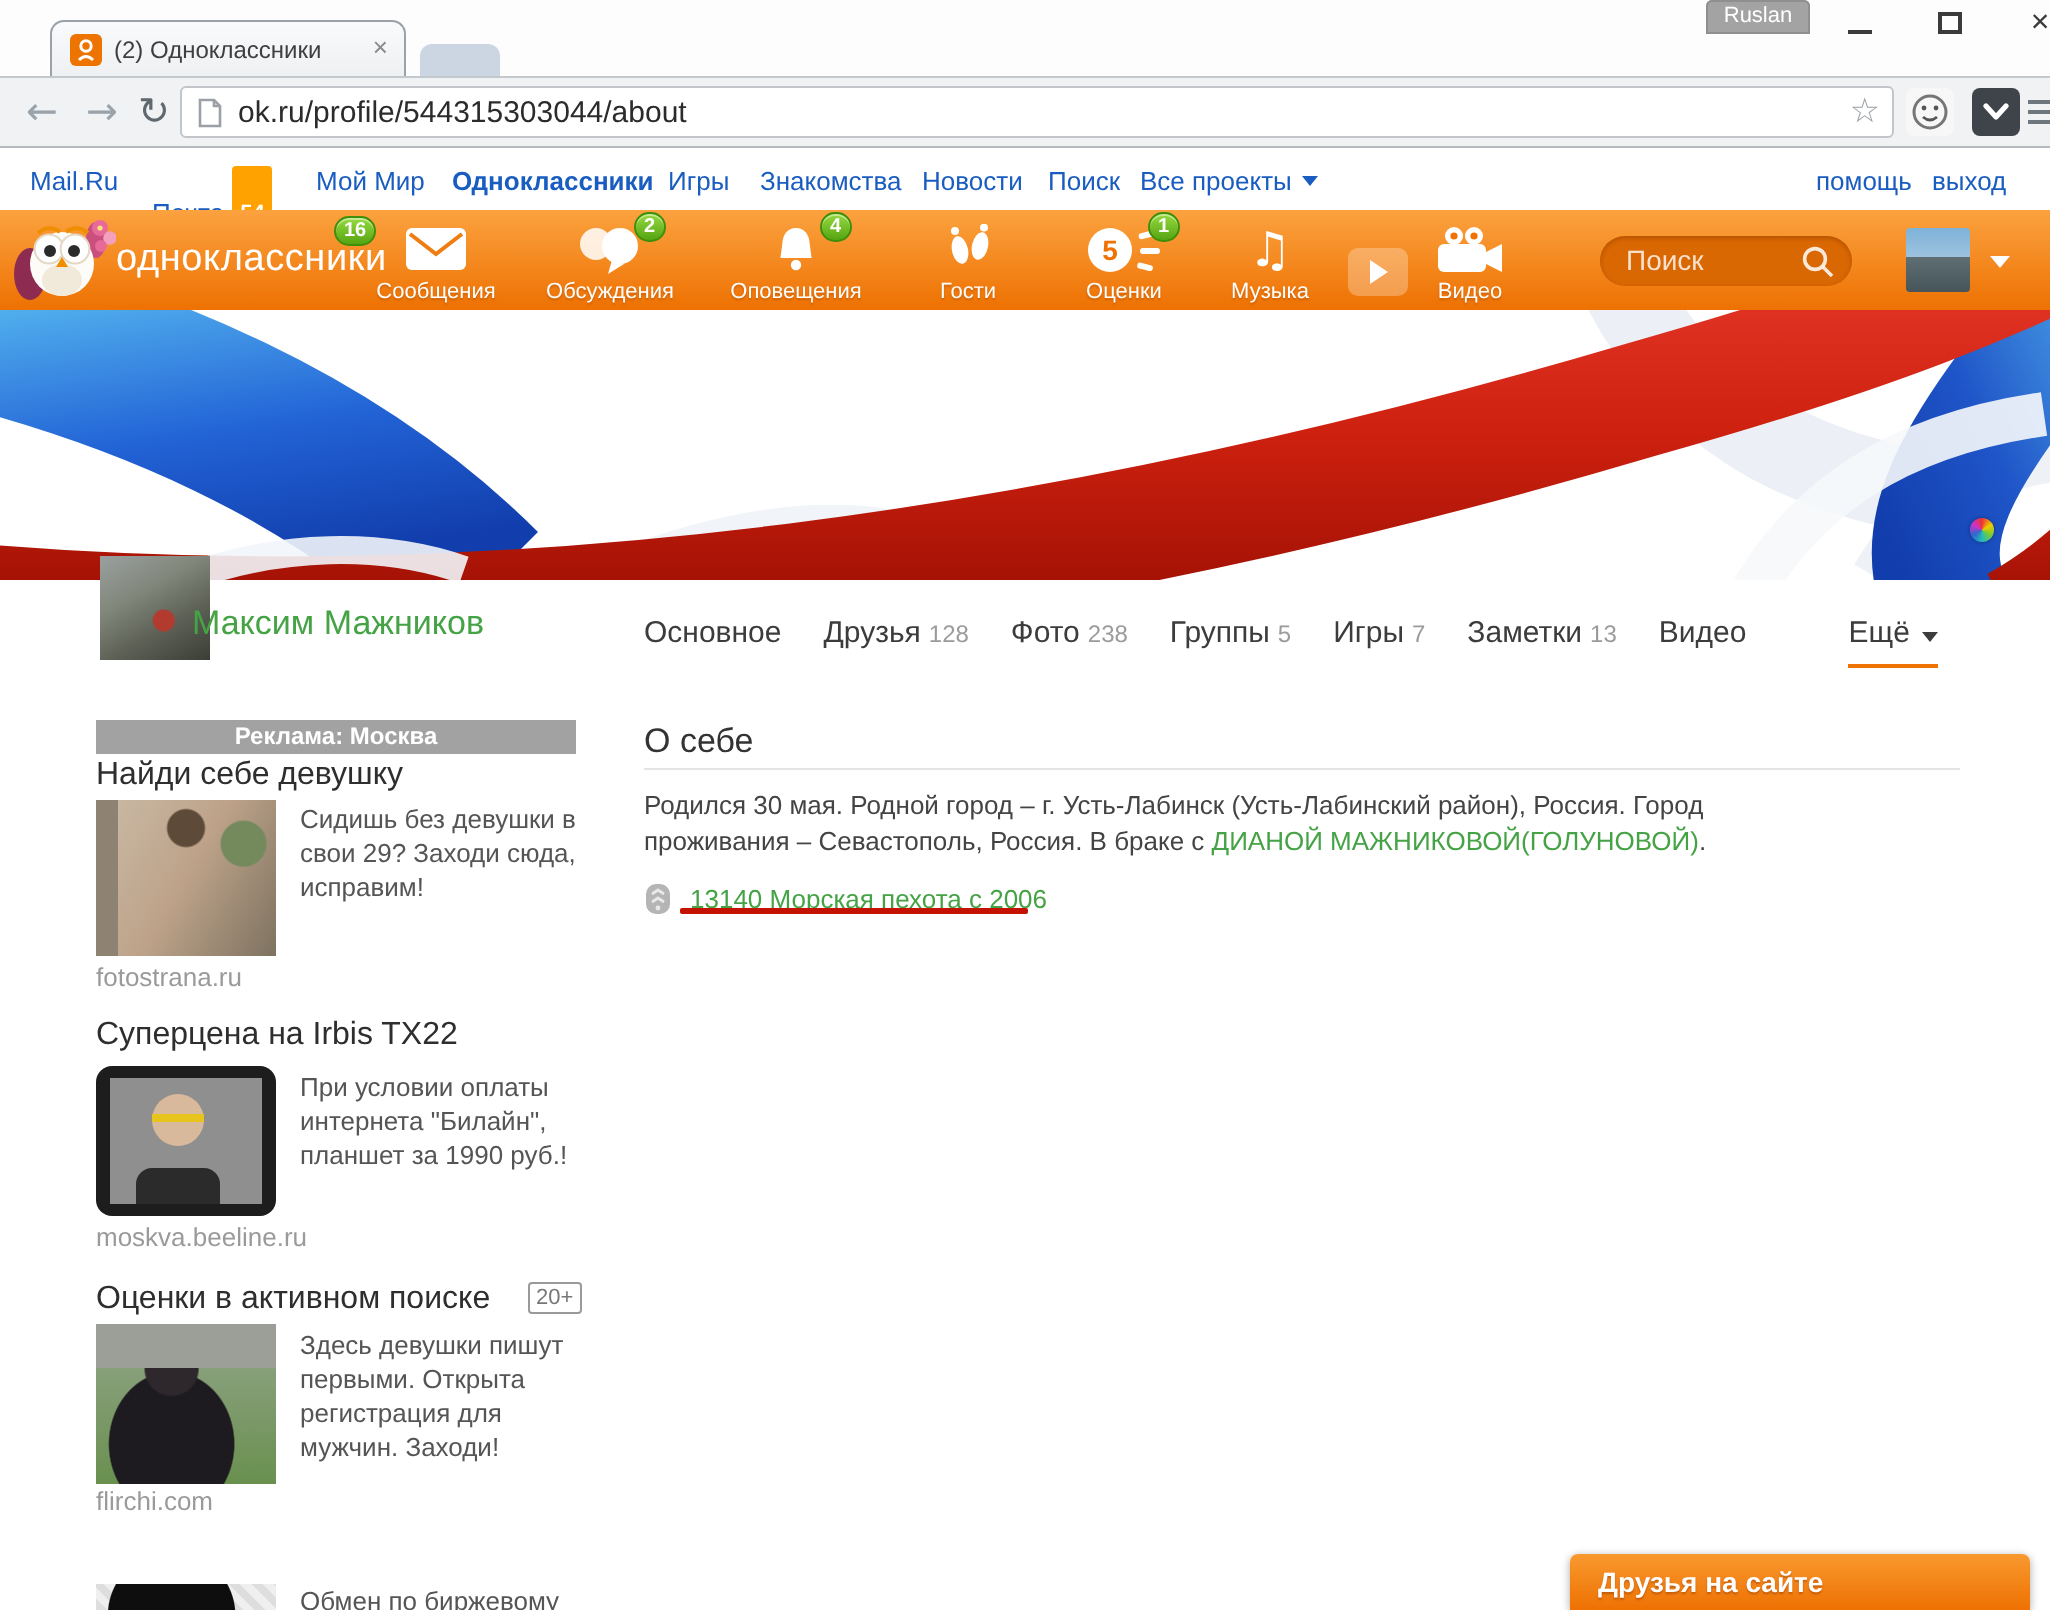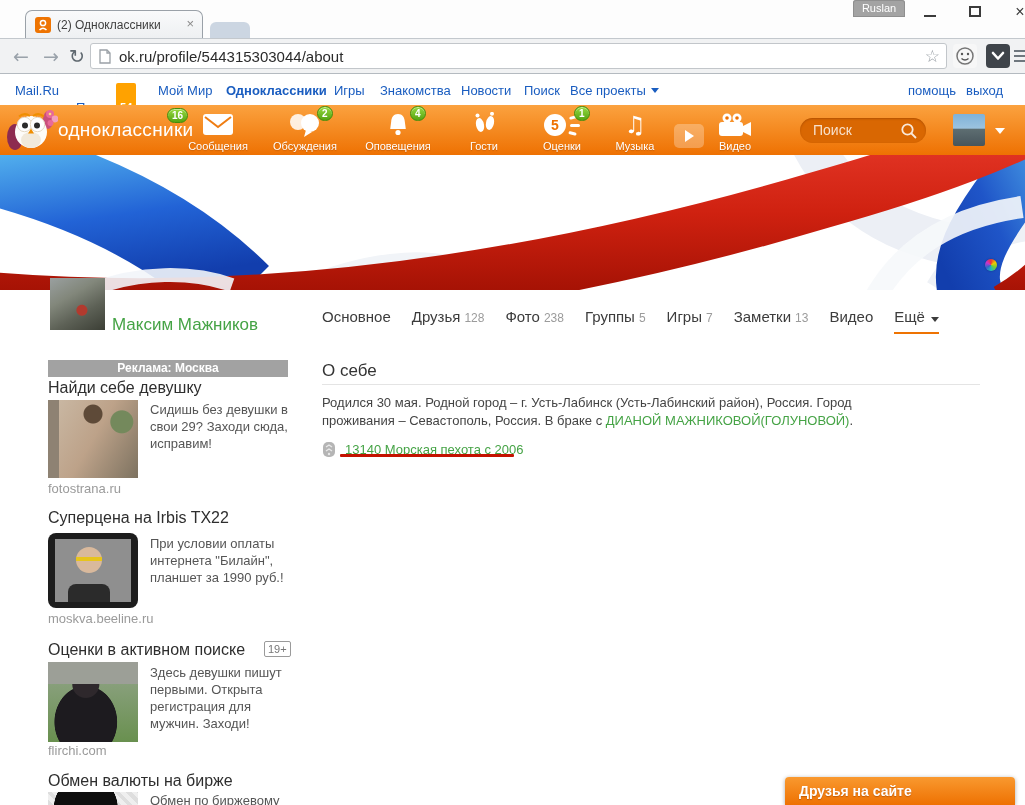--- a/index.html
+++ b/index.html
@@ -59,26 +59,26 @@
   .music-note { font-family:"DejaVu Sans",sans-serif; font-size:24px; color:#fff; line-height:26px; }
 
   
   .banner { position:absolute; left:0; top:155px; width:1025px; height:135px; background:#fff; }
   .color-wheel { position:absolute; left:985px; top:259px; width:12px; height:12px; border-radius:50%; background:conic-gradient(#e33,#ec0,#7c3,#2bb,#36c,#c3c,#e33); box-shadow:0 0 2px rgba(0,0,0,.35); cursor:pointer; }
 
   
   .pf-avatar { position:absolute; left:50px; top:278px; width:55px; height:52px; background:
       radial-gradient(circle at 58% 62%, #b23a2e 0 5px, rgba(0,0,0,0) 6px),
       linear-gradient(150deg,#9aa0a0 0%,#82877b 35%,#5d6156 65%,#3b3e35 100%); }
-  .pf-name { position:absolute; left:112px; top:302px; font-size:17px; color:#45a345; cursor:pointer;margin-top:13px; }
+  .pf-name { position:absolute; left:96px; top:302px; font-size:17px; color:#45a345; cursor:pointer; }
 
   .tabs { position:absolute; left:322px; top:308px; width:660px; height:30px; display:flex; align-items:baseline; font-size:15px; color:#3c3c3c; }
   .tabs .t { margin-right:21px; cursor:pointer; white-space:nowrap; }
   .tabs .cnt { font-size:12px; color:#9b9b9b; margin-left:4px; }
-  .tabs .active { border-bottom:2px solid #ee7302; padding-bottom:7px; }
+  .tabs .active { border-bottom:2px solid #ee7302; padding-bottom:7px;margin-left:30px; }
   .caret-dark { display:inline-block; width:0; height:0; border-left:4px solid transparent; border-right:4px solid transparent; border-top:5px solid #3c3c3c; margin-left:6px; }
 
   .about-h { position:absolute; left:322px; top:361px; font-size:17px; color:#333; }
   .about-hr { position:absolute; left:322px; top:384px; width:658px; border-top:1px solid #e4e4e4; }
   .about-p { position:absolute; left:322px; top:394px; width:600px; font-size:13px; line-height:18px; color:#444; }
   .green-link { color:#45a345; cursor:pointer; }
   .mil-row { position:absolute; left:322px; top:441px; height:18px; }
   .mil-icon { position:absolute; left:0; top:0; }
   .mil-link { position:absolute; left:23px; top:1px; font-size:13px; color:#45a345; white-space:nowrap; cursor:pointer; }
   .red-underline { position:absolute; left:340px; top:454px; width:174px; height:3px; background:#c41200; border-radius:1px; }
@@ -379,24 +379,23 @@
   <div class="ad-img img2">
       <div class="screen"></div>
       <div class="head"></div>
       <div class="glasses"></div>
       <div class="body"></div>
     </div>
   <div class="ad-text" style="top:535px">При условии оплаты интернета "Билайн", планшет за 1990 руб.!</div>
   <div class="ad-link" style="top:611px">moskva.beeline.ru</div>
 
   <div class="ad-title" style="left:48px; top:641px">Оценки в активном поиске</div>
-  <div class="age-badge">19+</div>
+  <div class="age-badge">20+</div>
   <div class="ad-img img3"></div>
   <div class="ad-text" style="top:664px">Здесь девушки пишут первыми. Открыта регистрация для мужчин. Заходи!</div>
   <div class="ad-link" style="top:743px">flirchi.com</div>
 
-  <div class="ad-title" style="left:48px; top:772px">Обмен валюты на бирже</div>
   <div class="ad-img img4"></div>
   <div class="ad-text" style="top:792px">Обмен по биржевому</div>
 
   <div class="friends-bar">Друзья на сайте</div>
 
 </div>
 
 </body></html>

